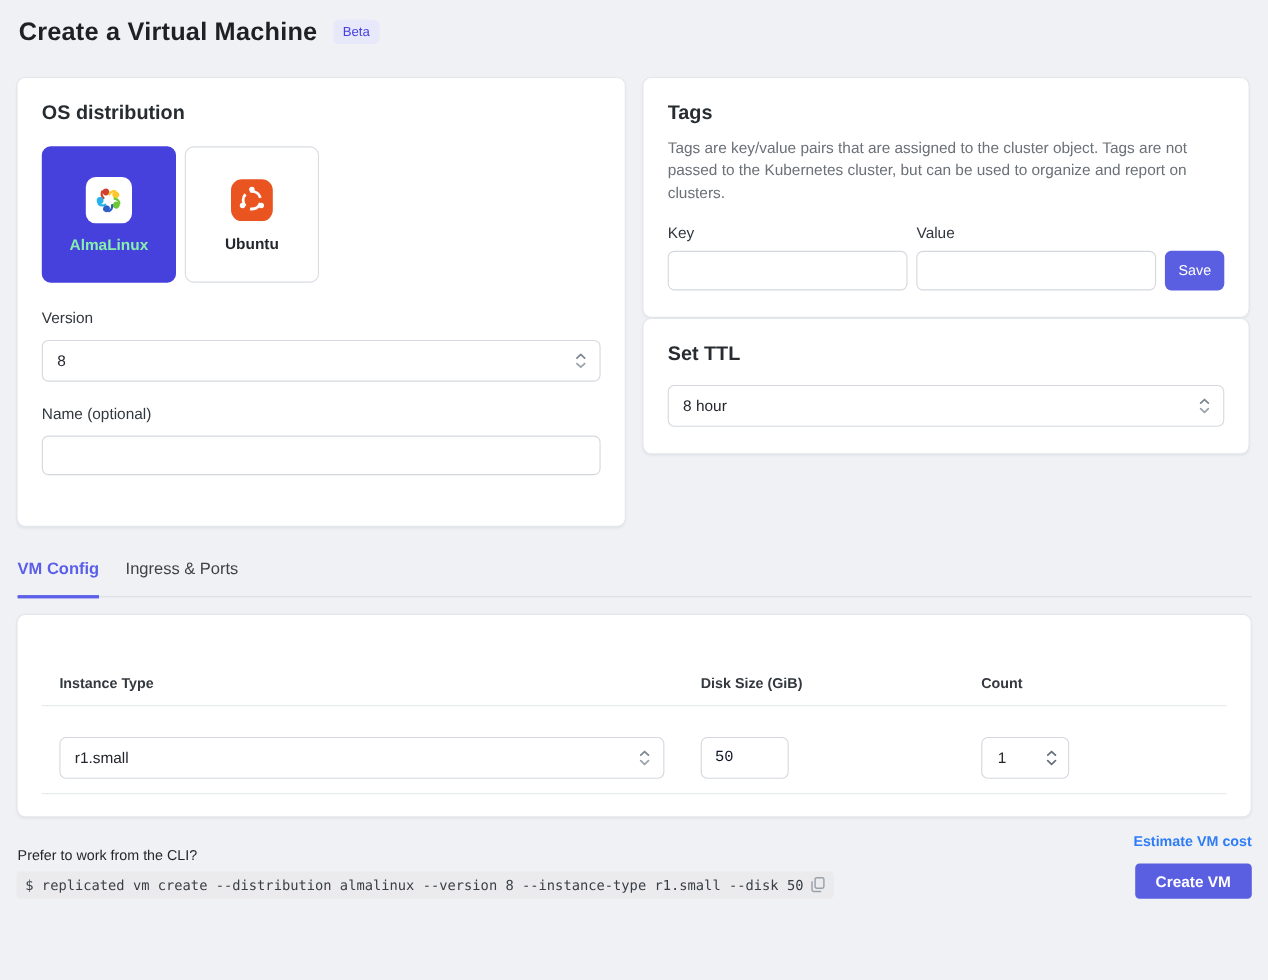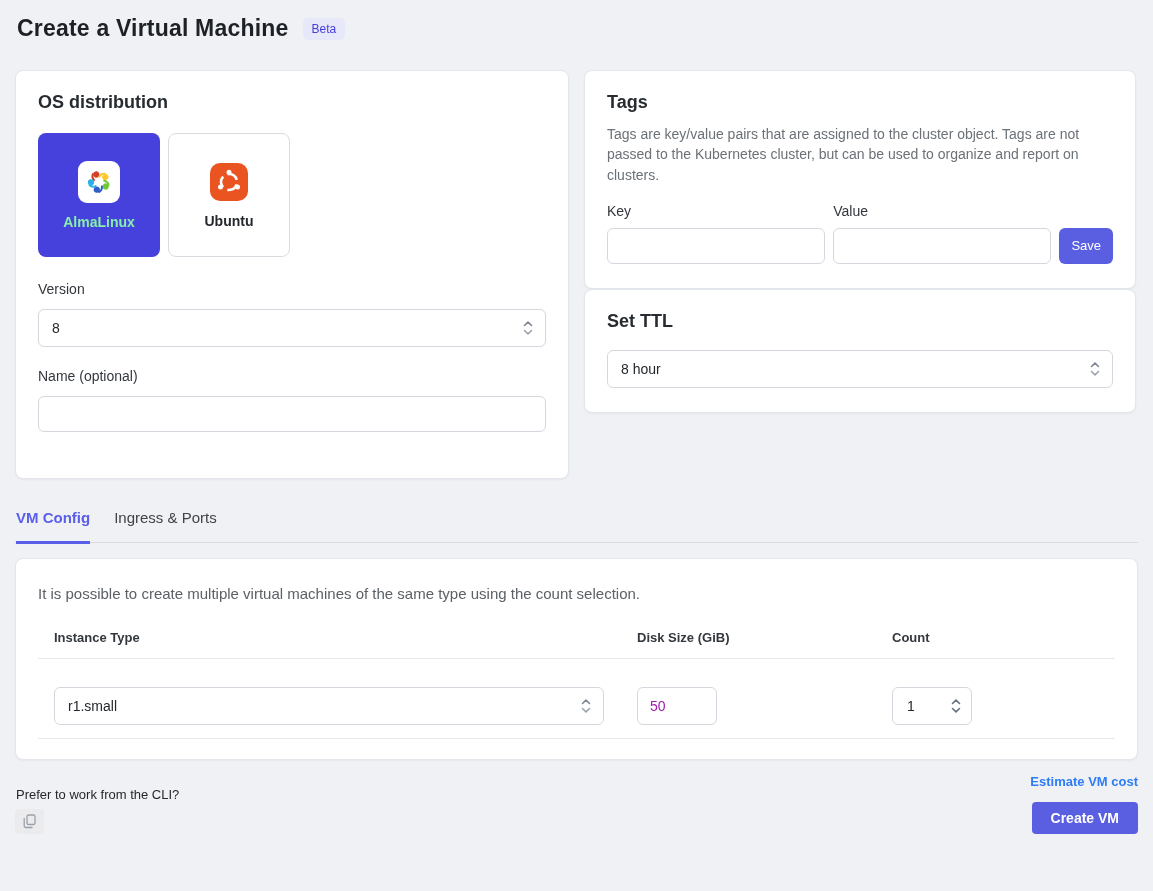--- a/index.html
+++ b/index.html
@@ -93,21 +93,21 @@
   .vm-table-header, .vm-table-row {
     display: grid; grid-template-columns: 583px 255px 1fr; padding-left: 16px;
   }
   .vm-table-header { padding-bottom: 13px; border-bottom: 1px solid #e5e8ec; }
   .vm-col-header { font-size: 13px; font-weight: bold; color: #33383e; }
   .vm-table-row { padding-top: 28px; padding-bottom: 13px; border-bottom: 1px solid #e5e8ec; align-items: center; }
   .instance-select { width: 550px; margin-top: 0; }
   .disk-input, .count-wrap {
     height: 38px; width: 80px; border: 1px solid #d4d8de; border-radius: 6px; background: #fff;
   }
-  .disk-input { padding: 0 12px; font-size: 14px; color: #a21caf; font-family: Liberation Sans, sans-serif; }
+  .disk-input { padding: 0 12px; font-size: 14px; color: #0f172a; font-family: Liberation Mono, monospace; }
   .count-wrap { position: relative; display: flex; align-items: center; }
   .count-input {
     width: 100%; height: 100%; border: none; background: transparent; border-radius: 6px;
     padding: 0 28px 0 14px; font-size: 14px; color: #24282d; font-family: "Liberation Sans", sans-serif;
   }
   .count-wrap .chev { position: absolute; right: 9px; top: 50%; transform: translateY(-50%); display: flex; }
 
   
   .footer { display: flex; justify-content: space-between; align-items: flex-end; margin-top: 14px; }
   .cli-block { }
@@ -231,21 +231,20 @@
 
   </div>
 </div>
 
 <div class="tabs">
   <div class="tab active">VM Config</div>
   <div class="tab inactive">Ingress &amp; Ports</div>
 </div>
 
 <div class="card config-card">
-  <div class="config-intro">It is possible to create multiple virtual machines of the same type using the count selection.</div>
 
   <div class="vm-table">
     <div class="vm-table-header">
       <div class="vm-col-header">Instance Type</div>
       <div class="vm-col-header">Disk Size (GiB)</div>
       <div class="vm-col-header">Count</div>
     </div>
 
     <div class="vm-table-row">
       <div>
@@ -274,20 +273,21 @@
         </div>
       </div>
     </div>
   </div>
 </div>
 
 <div class="footer">
   <div class="cli-block">
     <div class="cli-prompt">Prefer to work from the CLI?</div>
     <div class="cli-bar">
+      <span class="cli-command">$ replicated vm create --distribution almalinux --version 8 --instance-type r1.small --disk 50</span>
       <span class="copy-icon">
         <svg width="13" height="15" viewBox="0 0 13 15">
             <rect x="4" y="1" width="8" height="9.5" rx="1.5" fill="none" stroke="#9aa0a8" stroke-width="1.3"></rect>
             <path d="M9 13.5 H2.8 A1.6 1.6 0 0 1 1.2 11.9 V4.5" fill="none" stroke="#9aa0a8" stroke-width="1.3" stroke-linecap="round"></path>
           </svg>
       </span>
     </div>
   </div>
   <div class="footer-right">
     <a class="estimate-link">Estimate VM cost</a>

